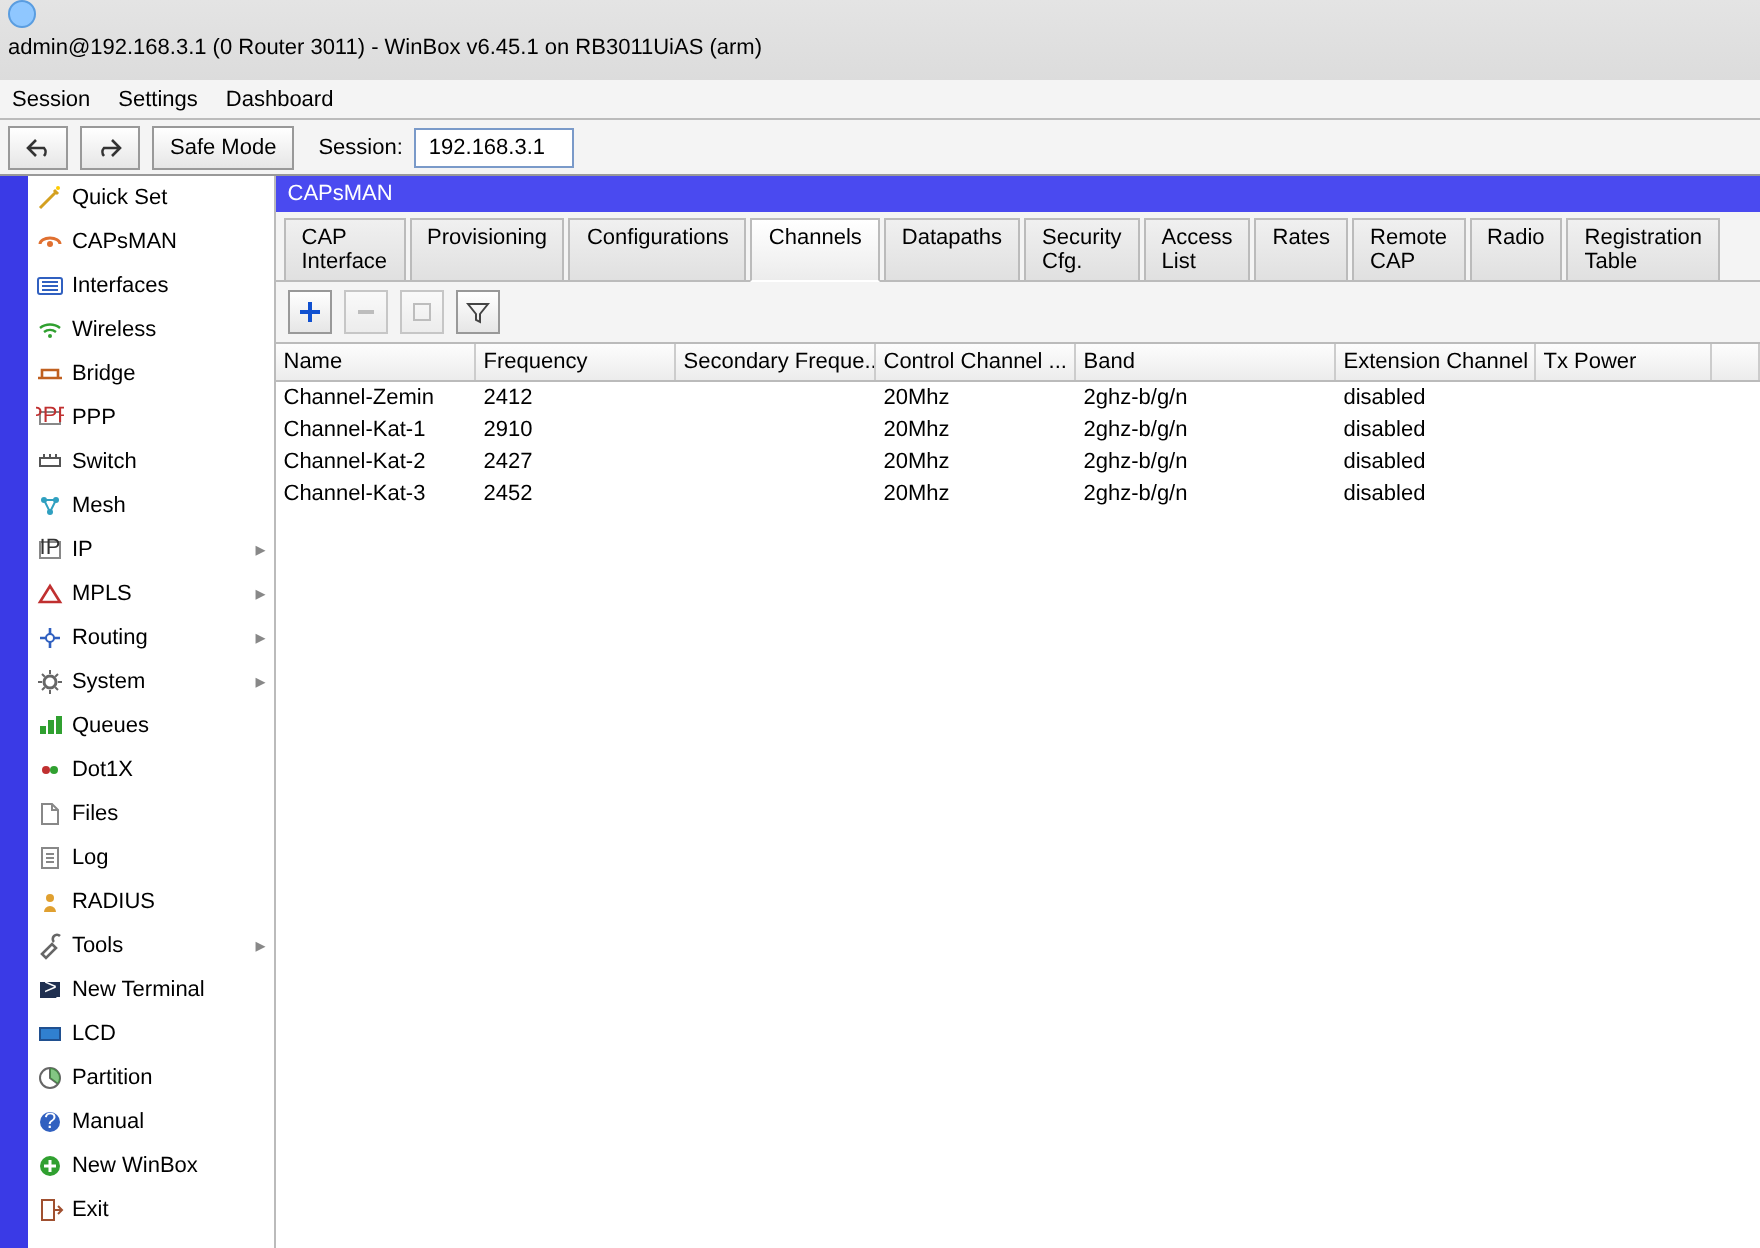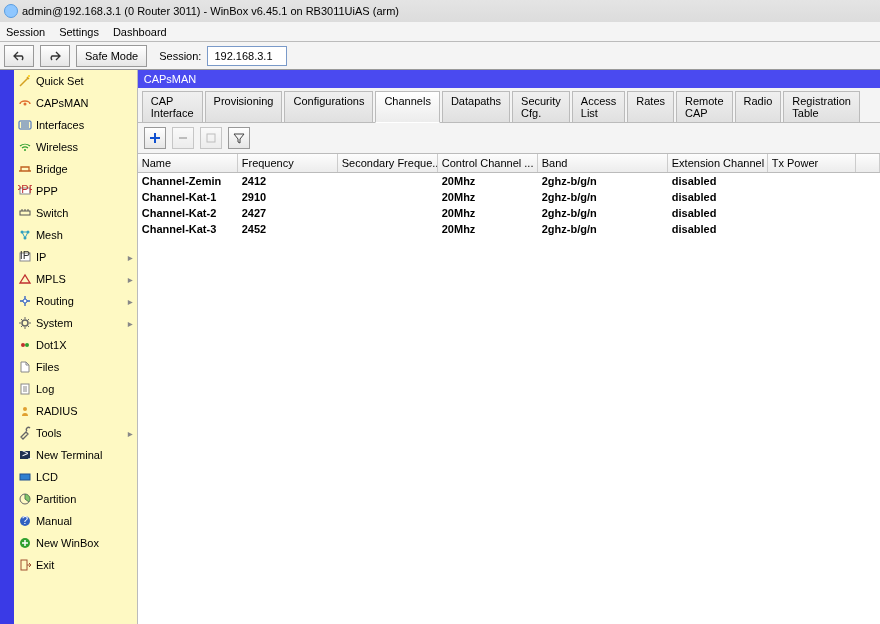--- a/index.html
+++ b/index.html
@@ -1,44 +1,44 @@
 <!DOCTYPE html>
 <html><head>
 <meta charset="utf-8">
 <style>
 * { box-sizing: border-box; margin: 0; padding: 0; font-family: "Segoe UI", Tahoma, sans-serif; font-size: 11px; }
 body { background: #ece9d8; width: 880px; height: 624px; overflow: hidden; display: flex; flex-direction: column; }
-.titlebar { background: linear-gradient(#e4e4e4,#dcdcdc); height: 22px; display: flex; align-items: center; padding: 0 4px; color: #000; gap: 4px; }
+.titlebar { background: linear-gradient(#e4e4e4,#dcdcdc); height: 40px; display: flex; align-items: flex-start; padding: 0 4px; color: #000; gap: 4px; flex-direction: column; }
 .titlebar .tb-icon { width:14px; height:14px; border-radius:50%; background:#8fc7ff; display:inline-block; border:1px solid #5a9de0;}
 .menubar { background:#f4f4f4; height:20px; display:flex; align-items:center; padding:0 6px; gap:14px; border-bottom:1px solid #bbb;}
 .menubar span { cursor:default; }
 .toolbar { background:#f4f4f4; height:28px; display:flex; align-items:center; padding:2px 4px; gap:6px; border-bottom:1px solid #999;}
 .tbtn { border:1px solid #999; background:linear-gradient(#fff,#e6e6e6); height:22px; min-width:24px; display:flex; align-items:center; justify-content:center; padding:0 8px; cursor:default;}
 .sessionlabel { margin-left:6px;}
 .sessionbox { border:1px solid #7a9ac9; background:#fff; height:20px; padding:0 6px; display:flex; align-items:center; min-width:80px;}
 .main { flex:1; display:flex; overflow:hidden;}
 .leftbar { width:16px; background:#3a3ae6; }
-.sidebar { width:142px; background:#fef9c3; border-right:1px solid #bbb; display:flex; flex-direction:column; overflow-y:auto;}
+.sidebar { width:142px; background:#ffffff; border-right:1px solid #bbb; display:flex; flex-direction:column; overflow-y:auto;}
 .sidebar .item { display:flex; align-items:center; height:22px; padding:0 4px; gap:4px; cursor:default; position:relative;}
 .sidebar .item .sub { position:absolute; right:4px; color:#888; font-size:10px;}
 .ic { width:14px; height:14px; display:inline-flex; align-items:center; justify-content:center; font-size:11px;}
 .content { flex:1; display:flex; flex-direction:column; background:#fff; }
 .panel-title { background:#4a4af0; color:#fff; height:18px; display:flex; align-items:center; padding:0 6px; font-size:11px;}
 .tabs { display:flex; background:#f4f4f4; border-bottom:1px solid #bbb; padding:2px 20px 0 4px; gap:2px;}
 .tab { border:1px solid #bbb; border-bottom:1px solid #fff; background:linear-gradient(#fff,#ececec); padding:3px 8px; cursor:default; position:relative; top:1px;}
 .tab.inactive { border-bottom:1px solid #bbb; background:linear-gradient(#f0f0f0,#e0e0e0);}
 .rowtoolbar { display:flex; gap:6px; padding:4px 6px; background:#f4f4f4; border-bottom:1px solid #bbb;}
 .sqbtn { width:22px; height:22px; border:1px solid #999; background:linear-gradient(#fff,#e6e6e6); display:flex; align-items:center; justify-content:center; cursor:default;}
 .sqbtn.disabled { opacity:0.5;}
 .grid { flex:1; overflow:auto; position:relative;}
 .gridhead { display:flex; background:linear-gradient(#fdfdfd,#ececec); border-bottom:1px solid #bbb; position:sticky; top:0;}
 .ghcell { border-right:1px solid #ccc; padding:2px 4px; height:18px; display:flex; align-items:center; overflow:hidden; white-space:nowrap; cursor:default;}
 .gridrow { display:flex; height:16px; }
 .gridrow:nth-child(odd){background:#fff;}
-.gcell { border-right:1px solid transparent; padding:0 4px; display:flex; align-items:center; overflow:hidden; white-space:nowrap;font-weight:bold;}
+.gcell { border-right:1px solid transparent; padding:0 4px; display:flex; align-items:center; overflow:hidden; white-space:nowrap;}
 .col-name{width:100px;} .col-freq{width:100px;} .col-sec{width:100px;} .col-ctrl{width:100px;} .col-band{width:130px;} .col-ext{width:100px;} .col-tx{width:88px;} .col-rest{flex:1;}
 svg { display:block; }
 </style>
 </head>
 <body>
 
 <div class="titlebar">
   <span class="tb-icon"></span>
   <span>admin@192.168.3.1 (0 Router 3011) - WinBox v6.45.1 on RB3011UiAS (arm)</span>
 </div>
@@ -174,20 +174,28 @@
       </div>
       <div class="item">
         <span class="ic">
           <svg width="14" height="14" viewBox="0 0 14 14">
             <circle cx="7" cy="7" r="3" fill="none" stroke="#666" stroke-width="1.5"></circle>
             <path d="M7 1v2M7 11v2M1 7h2M11 7h2M3 3l1.4 1.4M9.6 9.6L11 11M11 3l-1.4 1.4M4.4 9.6L3 11" stroke="#666"></path>
           </svg>
         </span>
         <span>System</span>
         <span class="sub">▸</span>
+      </div>
+      <div class="item">
+        <span class="ic">
+          <svg width="14" height="14" viewBox="0 0 14 14">
+            <path d="M2 11h3v-4h-3zM6 11h3v-7h-3zM10 11h3v-9h-3z" fill="#30a030"></path>
+          </svg>
+        </span>
+        <span>Queues</span>
       </div>
       <div class="item">
         <span class="ic">
           <svg width="14" height="14" viewBox="0 0 14 14">
             <circle cx="5" cy="7" r="2" fill="#c03030"></circle>
             <circle cx="9" cy="7" r="2" fill="#30a030"></circle>
           </svg>
         </span>
         <span>Dot1X</span>
       </div>

